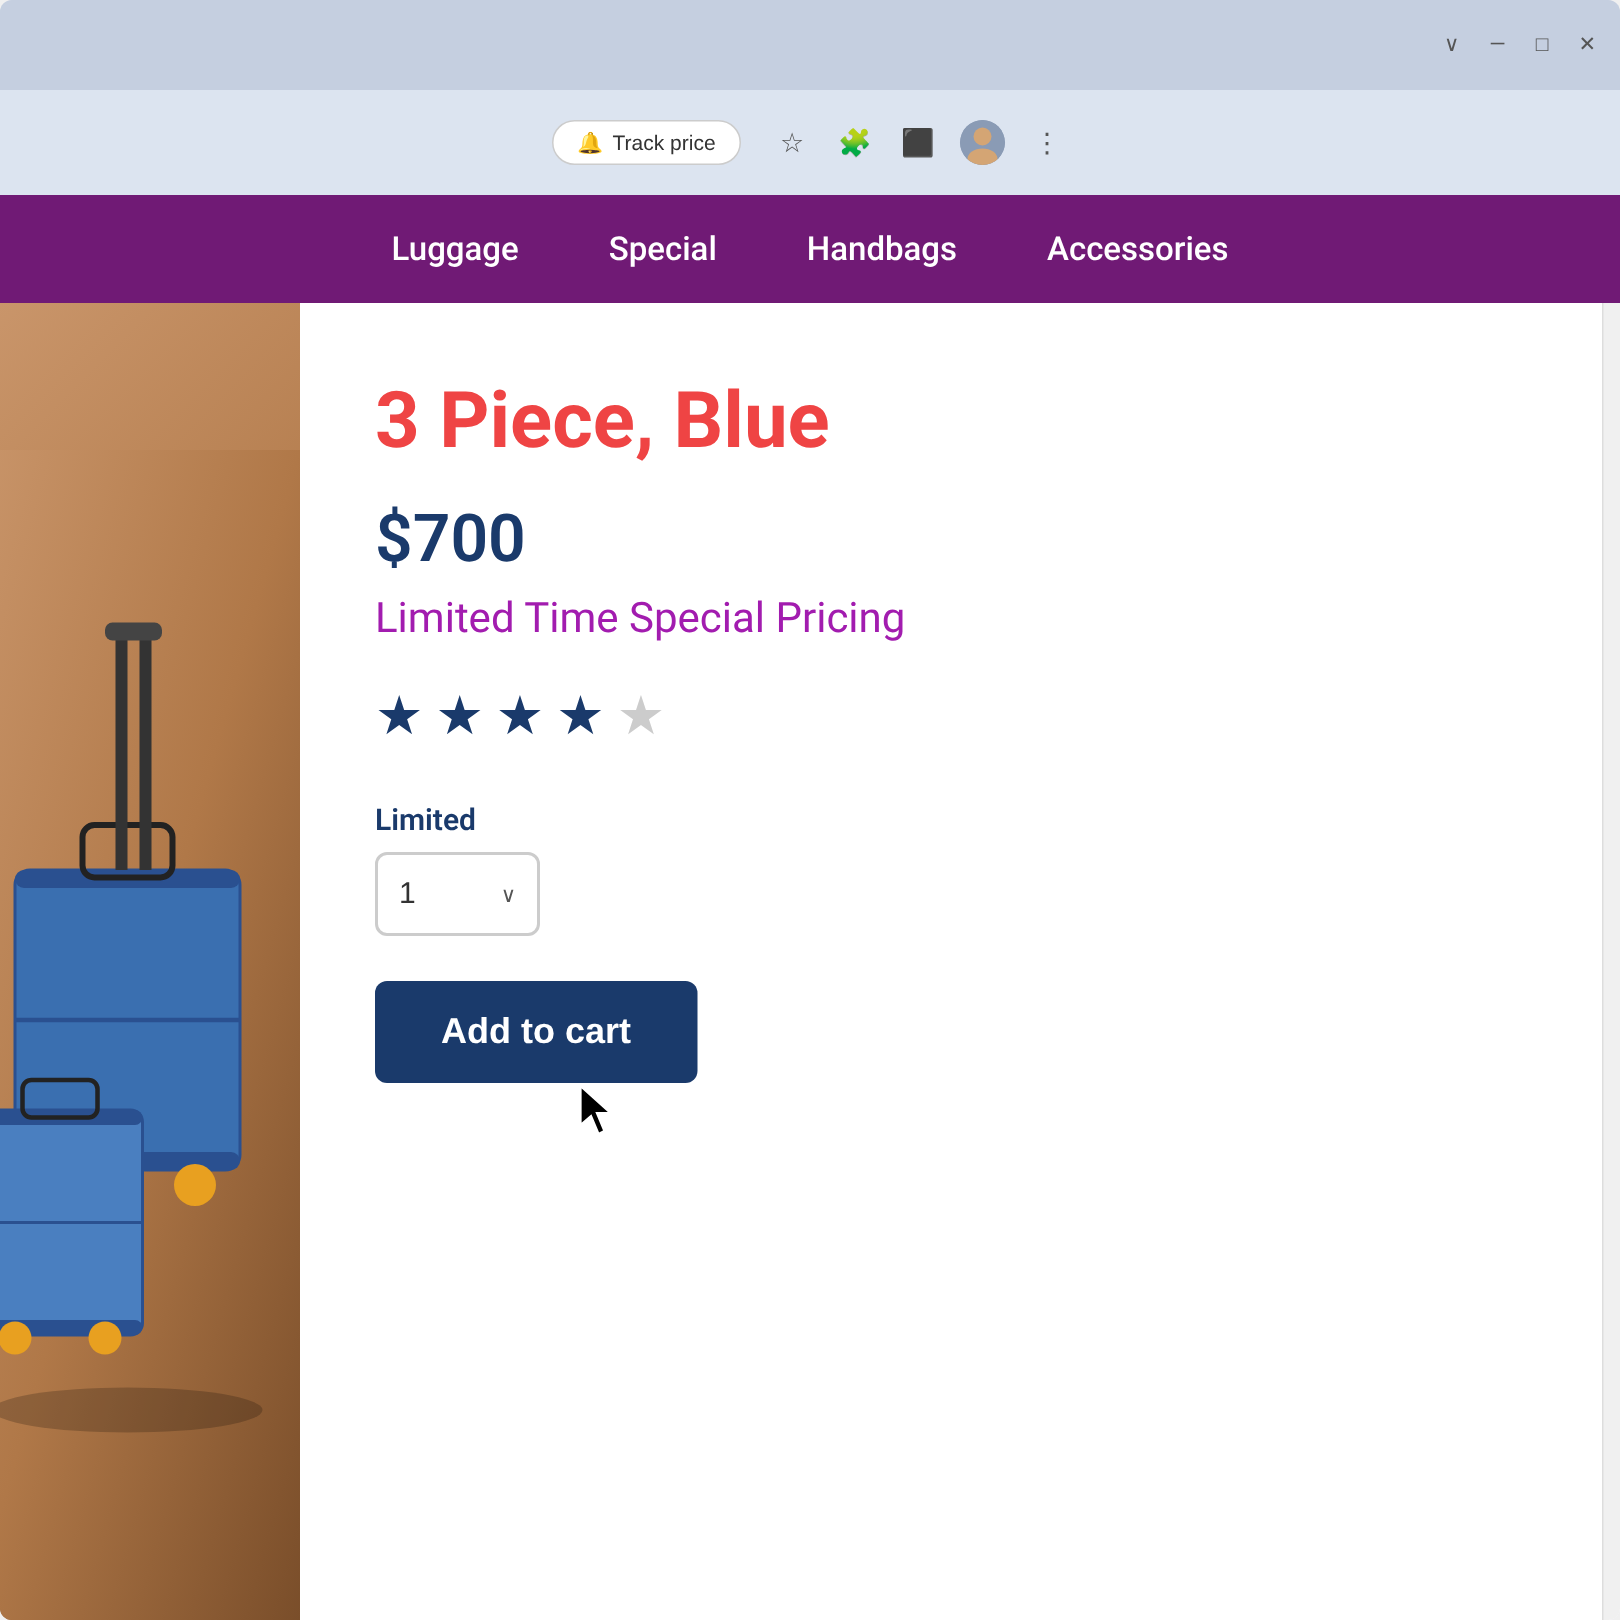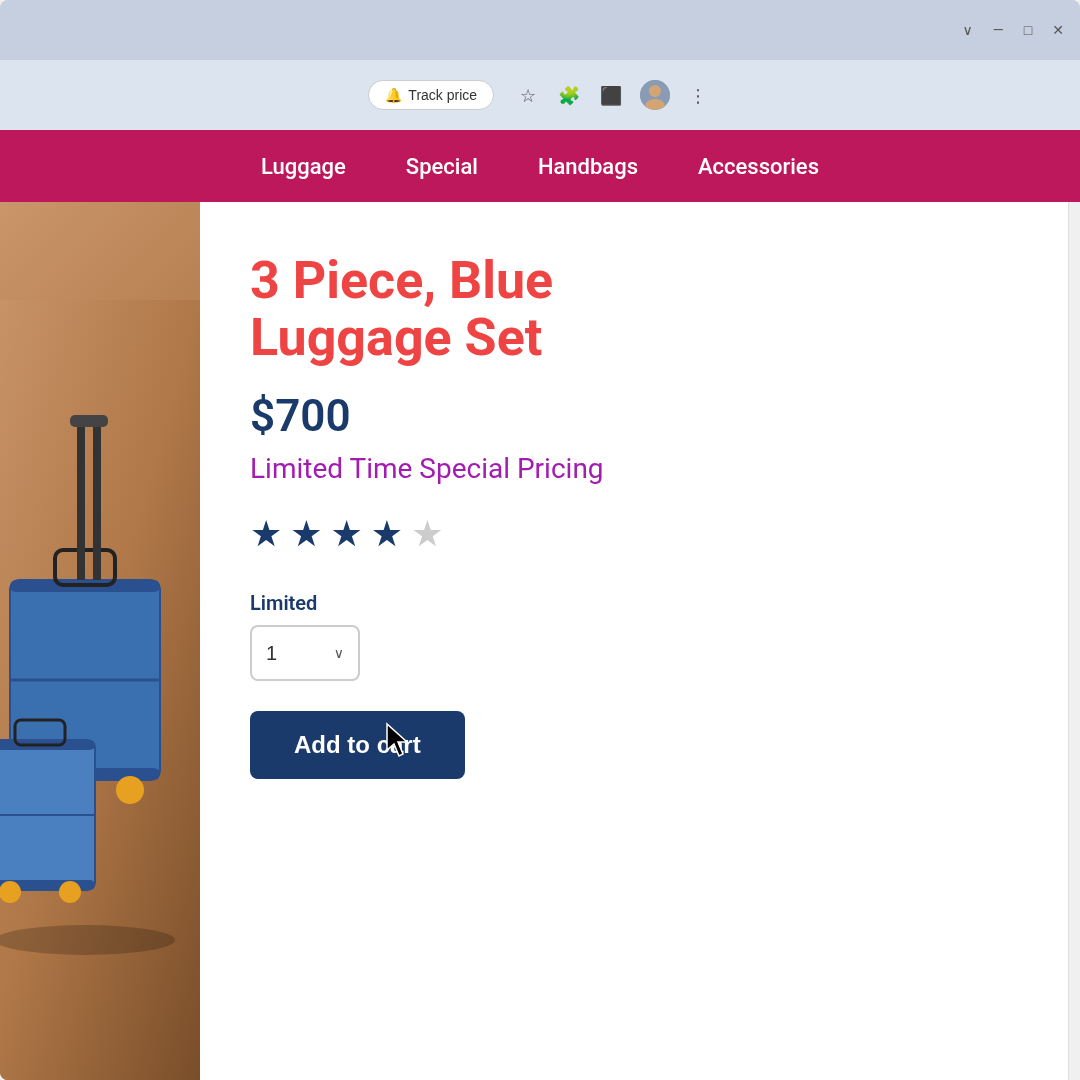--- a/index.html
+++ b/index.html
@@ -119,21 +119,21 @@
     .website {
       flex: 1;
       display: flex;
       flex-direction: column;
       background: white;
       overflow: hidden;
     }
 
     
     .site-nav {
-      background: #be185d;
+      background: #701a75;
       height: 72px;
       display: flex;
       align-items: center;
       justify-content: center;
       gap: 60px;
     }
 
     .nav-item {
       color: white;
       font-size: 22px;
@@ -381,21 +381,20 @@
 
           <ellipse cx="105" cy="640" rx="90" ry="15" fill="rgba(0,0,0,0.2)"></ellipse>
         </svg>
       </div>
 
       <div class="product-details-wrapper" style="flex:1; position:relative;">
         <div class="product-details">
 
           <h1 class="product-title">
             <span>3 Piece, Blue</span><br>
-            <span>Luggage Set</span>
           </h1>
 
           <div class="product-price">$700</div>
 
           <div class="product-special">Limited Time Special Pricing</div>
 
           <div class="stars">
             <span class="star filled">★</span>
             <span class="star filled">★</span>
             <span class="star filled">★</span>

